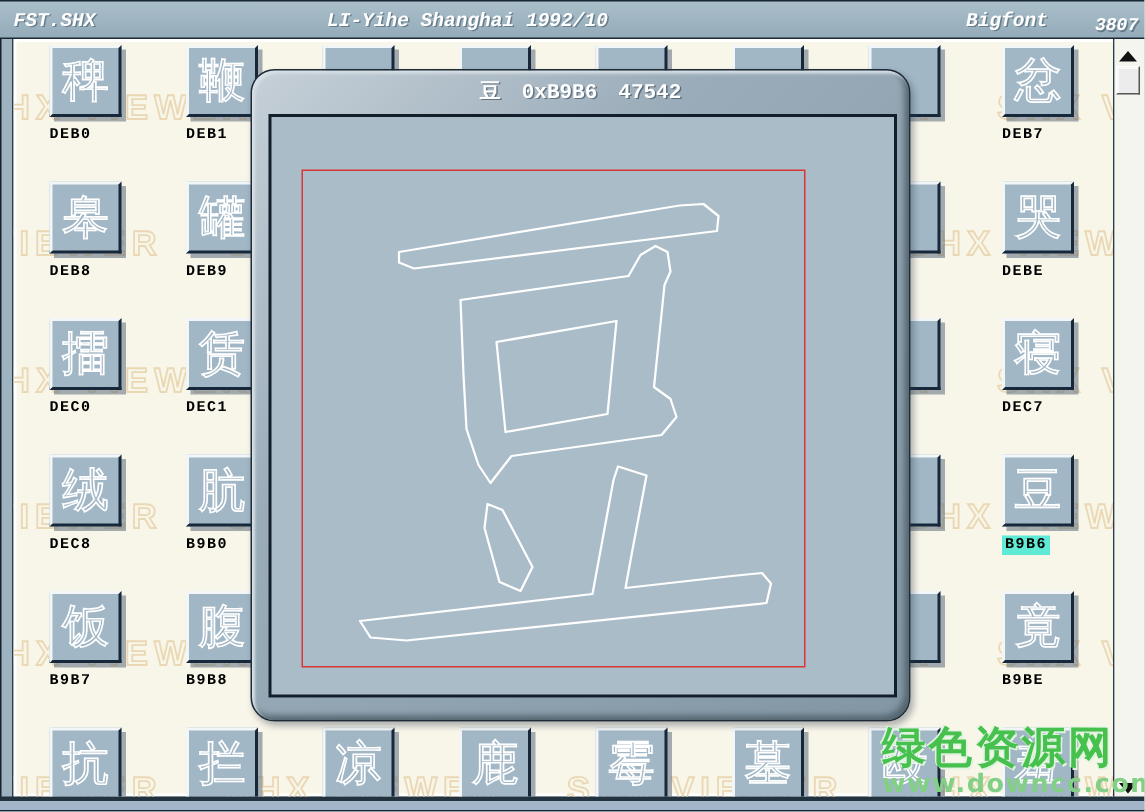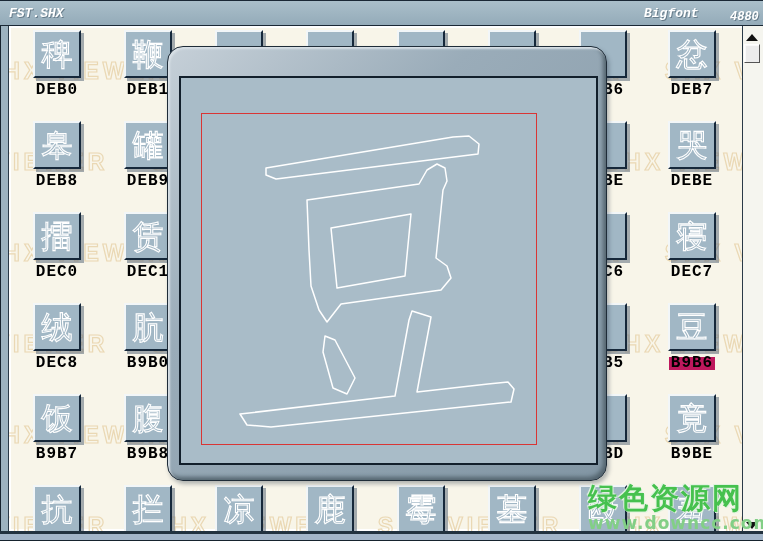--- a/index.html
+++ b/index.html
@@ -50,25 +50,25 @@
     width:48px;height:48px;background:#a1b7c5;
     border:2px solid;border-color:#f2f6f8 #16283a #16283a #f2f6f8;
     box-shadow:3px 3px 0 rgba(92,108,124,.55);
     display:flex;align-items:center;justify-content:center;
   }
   .tile-glyph{
     font-family:"DejaVu Sans", sans-serif;font-size:31px;line-height:44px;
     color:transparent;-webkit-text-stroke:1.1px #ffffff;
   }
   .tile-label{
-    margin-top:6px;text-align:center;font-size:16px;font-weight:bold;color:#000;
+    margin-top:6px;font-size:10px;font-weight:bold;color:#000;
     letter-spacing:1px;height:13px;line-height:13px;
   }
   .tile-label span{display:inline-block;}
-  .tile-label.selected span{background:#be185d;padding:0 2px;}
+  .tile-label.selected span{background:#5eead4;padding:0 2px;}
 
   
   #dialog{
     position:absolute;left:167px;top:46px;width:440px;height:435px;z-index:50;
     border-radius:16px;
     background:linear-gradient(135deg,#c6d0d8 0%,#9aacb9 35%,#8296a4 100%);
     border:1px solid #1f2c38;
     box-shadow:inset 2px 2px 2px #d8e0e6, inset -3px -3px 4px #54656f, 2px 3px 4px rgba(40,55,70,.35);
   }
   #dialog-title{
@@ -105,22 +105,23 @@
     font-family:"DejaVu Sans", sans-serif;font-weight:bold;line-height:1;}
   #site-wm .name{font-size:29px;color:#46c14e;letter-spacing:2px;
     text-shadow:1px 1px 0 #dff3de,-1px -1px 0 #dff3de;}
   #site-wm .url{font-size:17px;color:#82cf86;margin-top:2px;letter-spacing:1px;}
 </style>
 </head>
 <body>
 
 <div id="titlebar">
   <span id="tb-file">FST.SHX</span>
+  <span id="tb-center">LI-Yihe Shanghai 1992/10</span>
   <span id="tb-right">Bigfont</span>
-  <span id="tb-count">4880</span>
+  <span id="tb-count">3807</span>
 </div>
 
 <div id="left-frame"></div>
 
 <div id="content">
     <div class="wm-band" style="top: 32px; left: -25px;">SHX VIEWER  SHX VIEWER  SHX VIEWER  SHX VIEWER  SHX VIEWER  SHX VIEWER  SHX VIEWER  </div>
     <div class="wm-band" style="top: 123px; left: -85px;">SHX VIEWER  SHX VIEWER  SHX VIEWER  SHX VIEWER  SHX VIEWER  SHX VIEWER  SHX VIEWER  </div>
     <div class="wm-band" style="top: 214px; left: -25px;">SHX VIEWER  SHX VIEWER  SHX VIEWER  SHX VIEWER  SHX VIEWER  SHX VIEWER  SHX VIEWER  </div>
     <div class="wm-band" style="top: 305px; left: -85px;">SHX VIEWER  SHX VIEWER  SHX VIEWER  SHX VIEWER  SHX VIEWER  SHX VIEWER  SHX VIEWER  </div>
     <div class="wm-band" style="top: 396px; left: -25px;">SHX VIEWER  SHX VIEWER  SHX VIEWER  SHX VIEWER  SHX VIEWER  SHX VIEWER  SHX VIEWER  </div>
@@ -401,20 +402,23 @@
       </div>
     </div>
     <div class="tile" style="left: 659px; top: 459px;">
       <div class="tile-face">
         <span class="tile-glyph">羞</span>
       </div>
     </div>
   </div>
 
 <div id="dialog">
+  <div id="dialog-title">
+    <span>豆</span><span class="sp"></span><span>0xB9B6</span><span class="sp"></span><span>47542</span>
+  </div>
   <div id="dialog-canvas">
     <div id="grid-box"></div>
     <svg id="glyph-svg" width="419" height="389" viewBox="0 0 419 389" fill="none" stroke="#ffffff" stroke-width="1.5" stroke-linejoin="round">
       <path d="M85,90 L272,59 L288,58 L298,66 L297,76 L95,101 L85,97 Z"></path>
       <path d="M126,122 L238,106 L246,92 L256,86 L264,90 L266,103 L262,112 L255,180 L266,188 L270,200 L260,212 L160,226 L146,244 L138,232 L130,208 L128,172 Z"></path>
       <path d="M150,150 L230,136 L224,198 L156,210 Z"></path>
       <path d="M144,258 L154,262 L174,300 L166,316 L152,310 L142,274 Z"></path>
       <path d="M59,336 L214,318 L228,242 L231,233 L250,239 L240,292 L236,314 L307,306 L327,304 L333,311 L330,324 L90,349 L66,347 Z"></path>
     </svg>
   </div>

